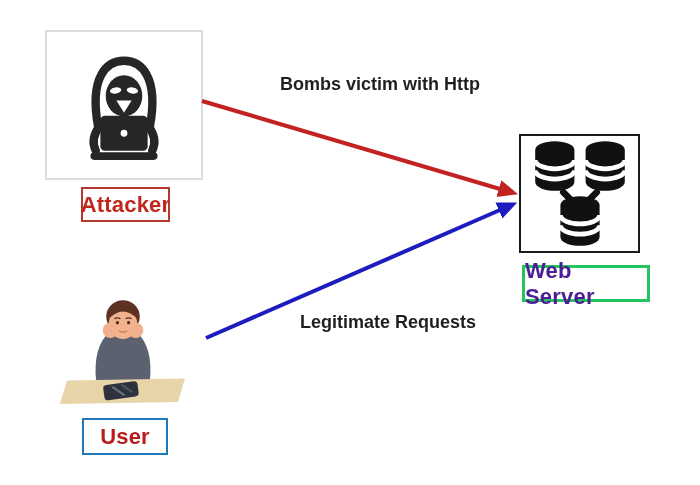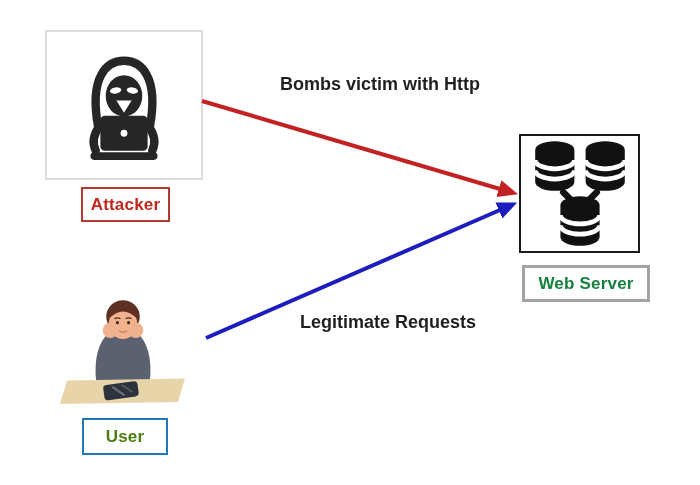--- a/index.html
+++ b/index.html
@@ -30,35 +30,35 @@
   }
 
   
   #user-figure {
     left: 56px; top: 283px; width: 134px; height: 124px;
   }
 
   
   .node-label {
     display: flex; align-items: center; justify-content: center;
-    font-weight: bold; font-size: 17px;
+    font-weight: bold; font-size: 22px;
     background: #ffffff; box-sizing: border-box;
     letter-spacing: 0.2px;
   }
   #attacker-label {
     left: 81px; top: 187px; width: 89px; height: 35px;
     color: #c0281e; border: 2px solid #b3392f;
   }
   #user-label {
     left: 82px; top: 418px; width: 86px; height: 37px;
-    color: #4d7c0f; border: 2px solid #2078b8;
+    color: #b91c1c; border: 2px solid #2078b8;
   }
   #server-label {
     left: 522px; top: 265px; width: 128px; height: 37px;
-    color: #15803d; border: 3px solid #a3a3a3;
+    color: #4c1d95; border: 3px solid #22c55e;
   }
 
   
   .flow-text {
     font-weight: bold; font-size: 18px; line-height: 24px;
     color: #1f1f1f; white-space: nowrap;
   }
   #attack-text { left: 280px; top: 72px; }
   #legit-text  { left: 300px; top: 310px; }
 

